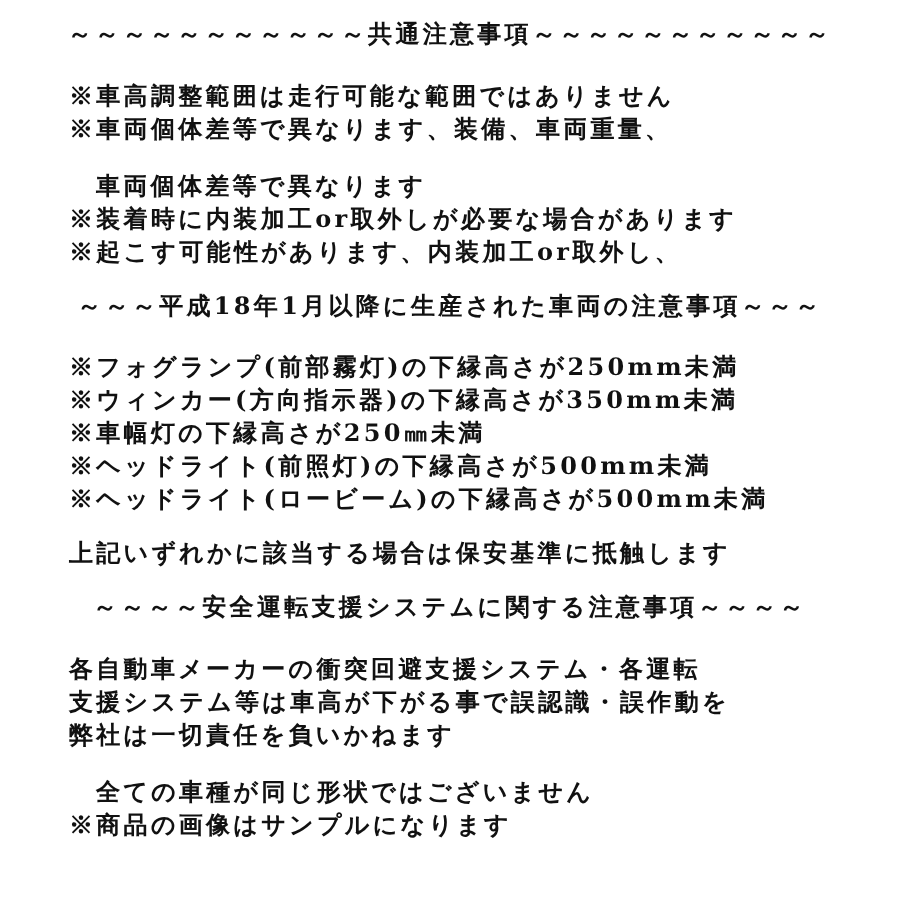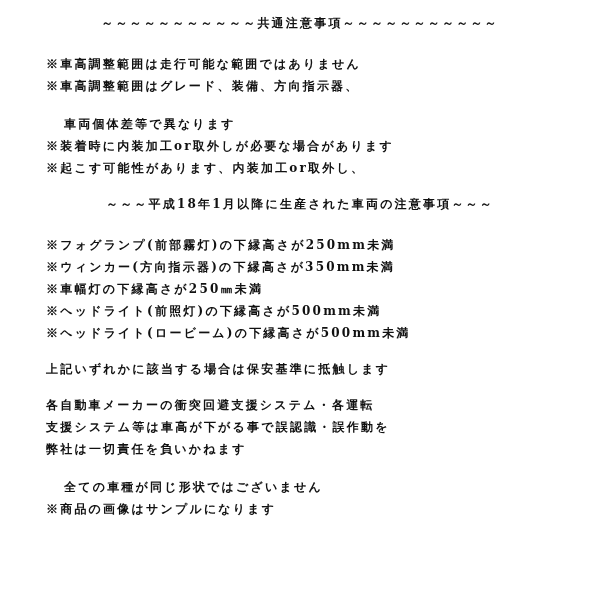--- a/index.html
+++ b/index.html
@@ -8,21 +8,21 @@
     background: #ffffff;
   }
   .page {
     position: relative;
     width: 600px;
     height: 600px;
     box-sizing: border-box;
     background: #ffffff;
     color: #111111;
     font-family: "DejaVu Serif", "Liberation Serif", serif;
-    font-size: 12px;
+    font-size: 16px;
     line-height: 22px;
     letter-spacing: 2.2px;
     padding-top: 12px;
     overflow: hidden;
   }
   .section {
     margin-bottom: 4px;
   }
   .section-header {
     text-align: center;
@@ -44,40 +44,41 @@
   }
 </style>
 </head>
 <body>
 
 <div class="page">
     <div class="section">
       <div class="section-header">～～～～～～～～～～～共通注意事項～～～～～～～～～～～</div>
       <div class="paragraph">
         <div class="notice-line">※車高調整範囲は走行可能な範囲ではありません</div>
-        <div class="notice-line">※車高調整範囲はグレード、装備、方向指示器、</div>
+        <div class="notice-line">※車両個体差等で異なります、装備、車両重量、</div>
         <div class="notice-line indent">車両個体差等で異なります</div>
         <div class="notice-line">※装着時に内装加工or取外しが必要な場合があります</div>
         <div class="notice-line">※起こす可能性があります、内装加工or取外し、</div>
       </div>
     </div>
     <div class="section">
       <div class="section-header">～～～平成18年1月以降に生産された車両の注意事項～～～</div>
       <div class="paragraph">
         <div class="notice-line">※フォグランプ(前部霧灯)の下縁高さが250mm未満</div>
         <div class="notice-line">※ウィンカー(方向指示器)の下縁高さが350mm未満</div>
         <div class="notice-line">※車幅灯の下縁高さが250㎜未満</div>
         <div class="notice-line">※ヘッドライト(前照灯)の下縁高さが500mm未満</div>
         <div class="notice-line">※ヘッドライト(ロービーム)の下縁高さが500mm未満</div>
       </div>
       <div class="paragraph">
         <div class="notice-line">上記いずれかに該当する場合は保安基準に抵触します</div>
       </div>
     </div>
     <div class="section">
+      <div class="section-header">～～～～安全運転支援システムに関する注意事項～～～～</div>
       <div class="paragraph">
         <div class="notice-line">各自動車メーカーの衝突回避支援システム・各運転</div>
         <div class="notice-line">支援システム等は車高が下がる事で誤認識・誤作動を</div>
         <div class="notice-line">弊社は一切責任を負いかねます</div>
       </div>
       <div class="paragraph">
         <div class="notice-line indent">全ての車種が同じ形状ではございません</div>
         <div class="notice-line">※商品の画像はサンプルになります</div>
       </div>
     </div>

